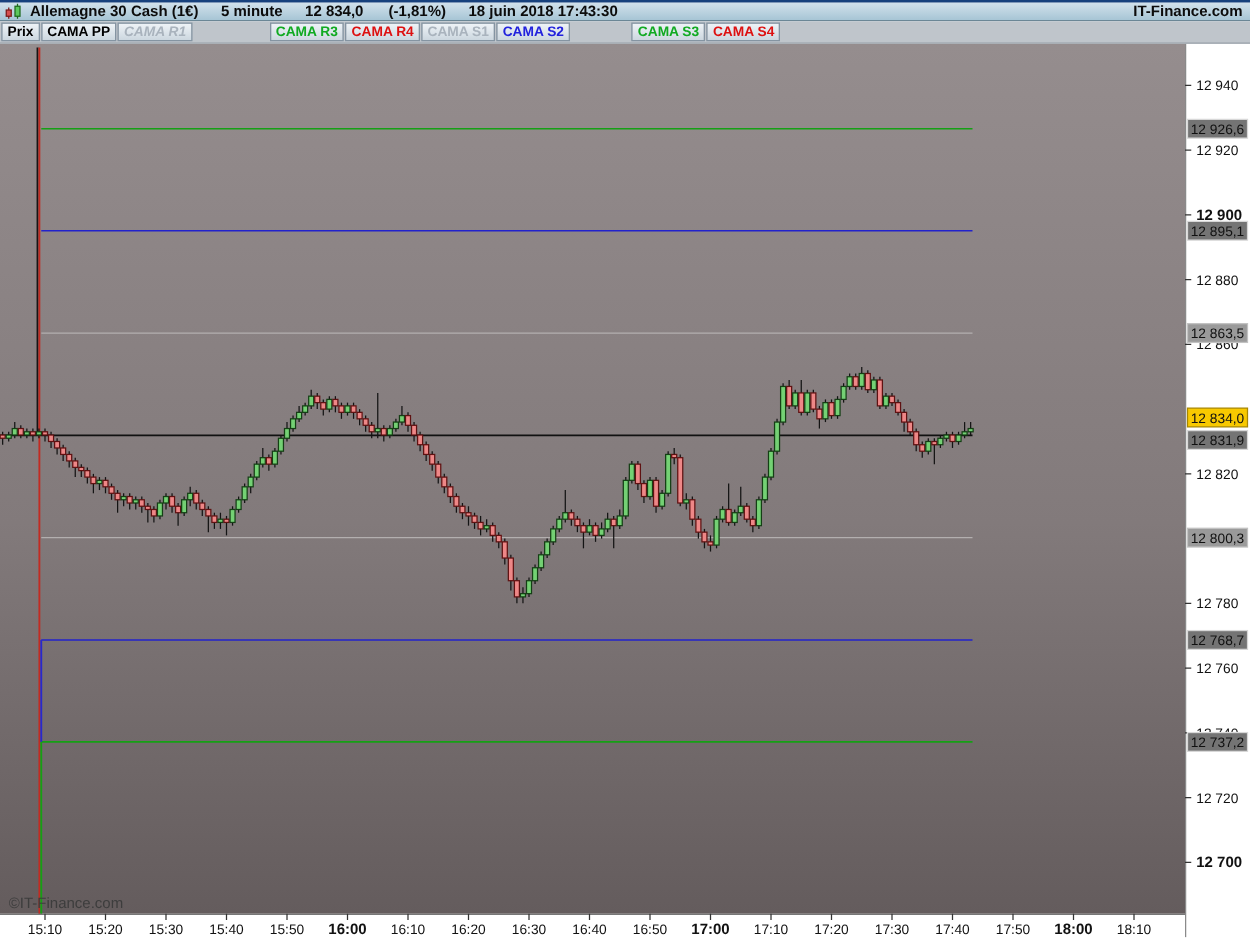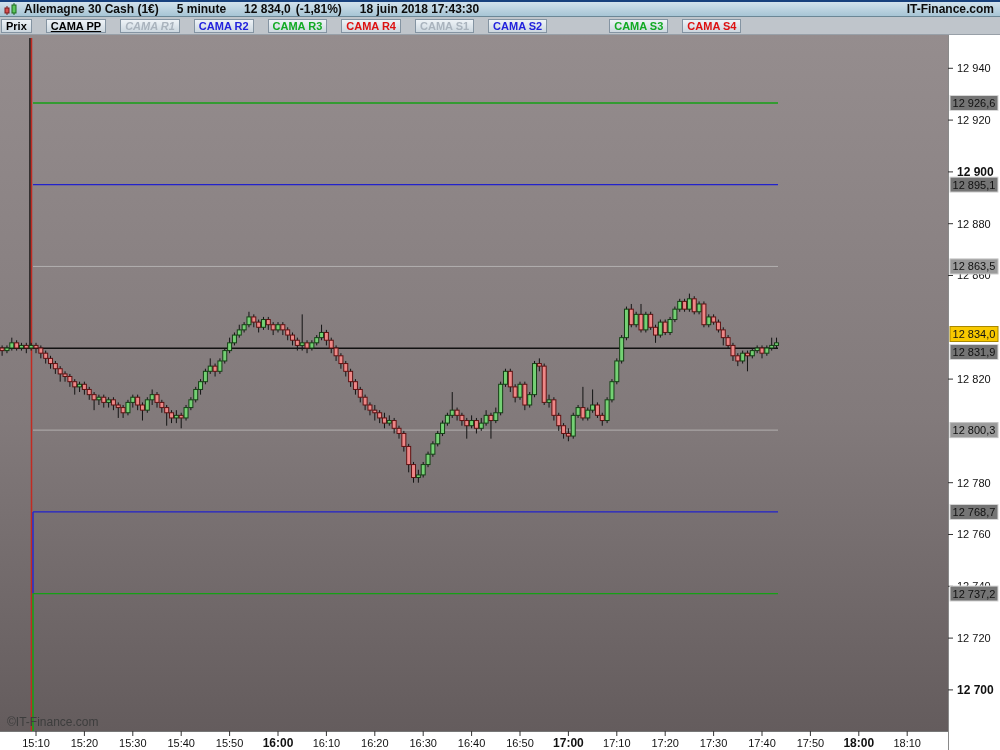--- a/index.html
+++ b/index.html
@@ -6,25 +6,25 @@
   body{width:1000px;height:750px;overflow:hidden;background:#fff;
        font-family:"Liberation Sans",sans-serif;}
   .titlebar{box-sizing:border-box;height:17px;display:flex;align-items:center;
     background:linear-gradient(#d2e2ec,#a7c5d5);
     border-top:2px solid #17417d;border-bottom:1px solid #6b8796;
     font-size:12px;font-weight:bold;color:#0c0c0c;white-space:nowrap;}
   .titlebar .ticon{margin-left:3px;}
   .t-instr{margin-left:5px;}
   .t-tf{margin-left:18px;}
   .t-price{margin-left:18px;}
-  .t-chg{margin-left:5px;}
+  .t-chg{margin-left:20px;}
   .t-dt{margin-left:18px;text-align:center;}
   .t-brand{margin-left:auto;margin-right:6px;}
   .tabbar{box-sizing:border-box;height:18px;background:#bfc5cb;display:flex;
-    gap:14px;padding:1px 0 1px 1px;border-bottom:1px solid #98a0a8;align-items:flex-end;}
+    gap:1px;padding:1px 0 1px 1px;border-bottom:1px solid #98a0a8;}
   .tab{box-sizing:border-box;display:flex;align-items:center;padding:0 4px;
     font-size:11px;font-weight:bold;background:linear-gradient(#eef3f7,#ccd7df);
     border:1px solid #8494a2;cursor:default;white-space:nowrap;}
   .chartwrap{position:relative;width:1000px;height:715px;}
   svg{display:block;}
   .ax{font:11px "Liberation Sans",sans-serif;fill:#111;}
   .ax.b{font-weight:bold;font-size:12px;}
   .tc{text-anchor:middle;}
   .wm{font:12px "Liberation Sans",sans-serif;fill:#3d3d3d;}
 </style>
@@ -41,21 +41,21 @@
   <span class="t-instr">Allemagne 30 Cash (1€)</span>
   <span class="t-tf">5 minute</span>
   <span class="t-price">12 834,0</span>
   <span class="t-chg">(-1,81%)</span>
   <span class="t-dt">18 juin 2018 17:43:30</span>
   <span class="t-brand">IT-Finance.com</span>
 </div>
 
 <div class="tabbar" id="tabbar">
     <div class="tab" style="color: rgb(0, 0, 0);">Prix</div>
-    <div class="tab" style="color: rgb(0, 0, 0); text-decoration: underline;">CAMA PP</div>
+    <div class="tab" style="color: rgb(0, 0, 0);">CAMA PP</div>
     <div class="tab" style="color: rgb(169, 179, 189); font-style: italic;">CAMA R1</div>
     <div class="tab" style="color: rgb(34, 34, 221); margin-top: 37px;">CAMA R2</div>
     <div class="tab" style="color: rgb(17, 170, 34);">CAMA R3</div>
     <div class="tab" style="color: rgb(221, 17, 17);">CAMA R4</div>
     <div class="tab" style="color: rgb(169, 179, 189);">CAMA S1</div>
     <div class="tab" style="color: rgb(34, 34, 221);">CAMA S2</div>
     <div class="tab" style="color: rgb(17, 170, 34); margin-left: 48px;">CAMA S3</div>
     <div class="tab" style="color: rgb(221, 17, 17);">CAMA S4</div>
   </div>
 

